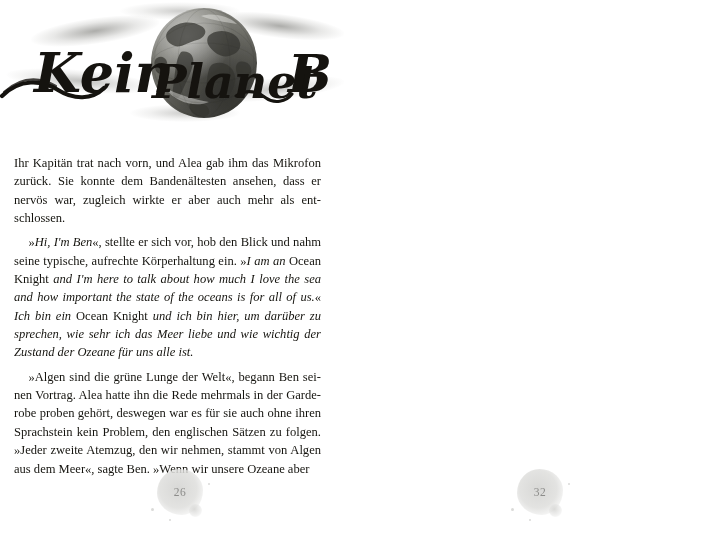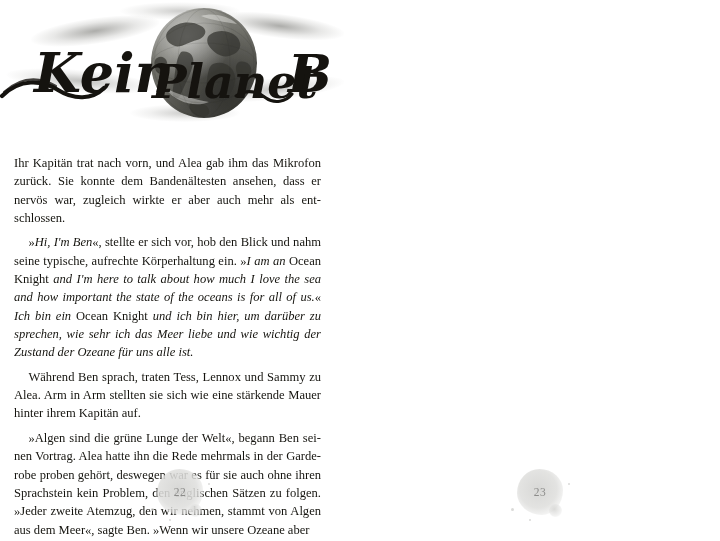--- a/index.html
+++ b/index.html
@@ -218,43 +218,42 @@
 
         <text class="script-text" x="34" y="92" font-size="54">Kein</text>
         <text class="script-text" x="152" y="98" font-size="46">Planet</text>
         <text class="script-text" x="288" y="92" font-size="52">B</text>
       </svg>
     </div>
 
     <div class="column left">
       <p class="cont"><span>Ihr Kapitän trat nach vorn, und Alea gab ihm das Mikro­fon zurück. Sie konnte dem Bandenältesten ansehen, dass er nervös war, zugleich wirkte er aber auch mehr als ent­schlossen.</span></p>
       <p><span>»</span><i>Hi, I'm Ben</i><span>«, stellte er sich vor, hob den Blick und nahm seine typische, aufrechte Körperhaltung ein. »</span><i>I am an </i><i class="roman">Ocean Knight</i><i> and I'm here to talk about how much I love the sea and how important the state of the oceans is for all of us.</i><span>« </span><i>Ich bin ein </i><i class="roman">Ocean Knight</i><i> und ich bin hier, um darüber zu sprechen, wie sehr ich das Meer liebe und wie wichtig der Zustand der Ozeane für uns alle ist.</i></p>
-      <p><span>Während Ben sprach, traten Tess, Lennox und Sammy zu Alea. Arm in Arm stellten sie sich wie eine stärkende Mauer hinter ihrem Kapitän auf.</span></p>
       <p><span>»Algen sind die grüne Lunge der Welt«, begann Ben sei­nen Vortrag. Alea hatte ihn die Rede mehrmals in der Garde­robe proben gehört, deswegen war es für sie auch ohne ihren Sprachstein kein Problem, den englischen Sätzen zu folgen. »Jeder zweite Atemzug, den wir nehmen, stammt von Algen aus dem Meer«, sagte Ben. »Wenn wir unsere Ozeane aber</span></p>
     </div>
 
     <div class="folio">
       <div class="blot">
         <div class="splash"></div>
         <div class="drop"></div>
         <div class="speck s1"></div>
         <div class="speck s2"></div>
         <div class="speck s3"></div>
-        <span class="folio-num">22</span>
+        <span class="folio-num">26</span>
       </div>
     </div>
   </div>
 
   <div class="page page-right">
 
     <div class="folio">
       <div class="blot">
         <div class="splash"></div>
         <div class="drop"></div>
         <div class="speck s1"></div>
         <div class="speck s2"></div>
         <div class="speck s3"></div>
-        <span class="folio-num">23</span>
+        <span class="folio-num">32</span>
       </div>
     </div>
   </div>
 
 </div>
 
 </body></html>

